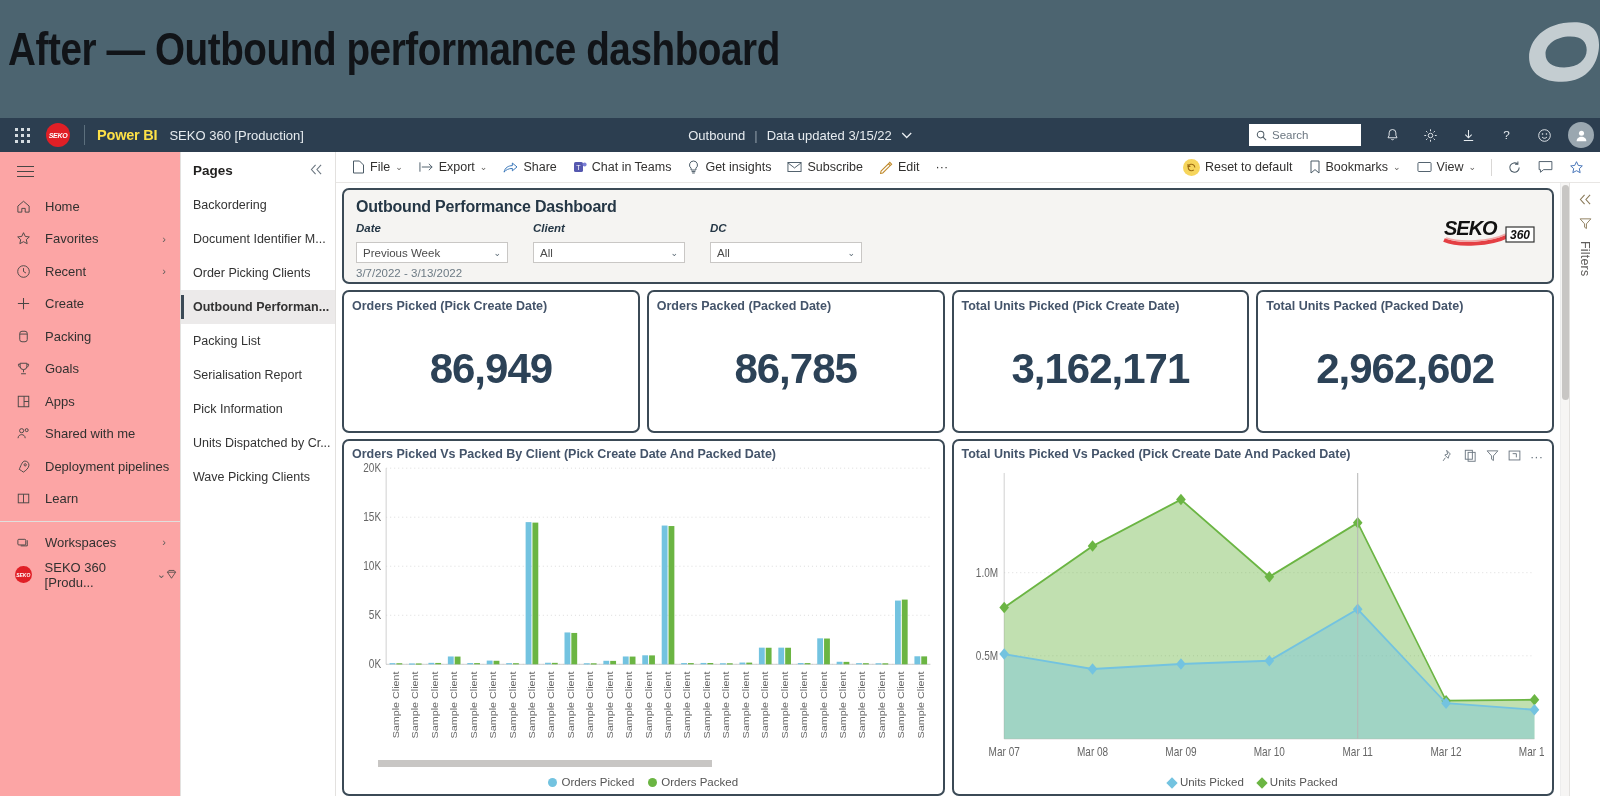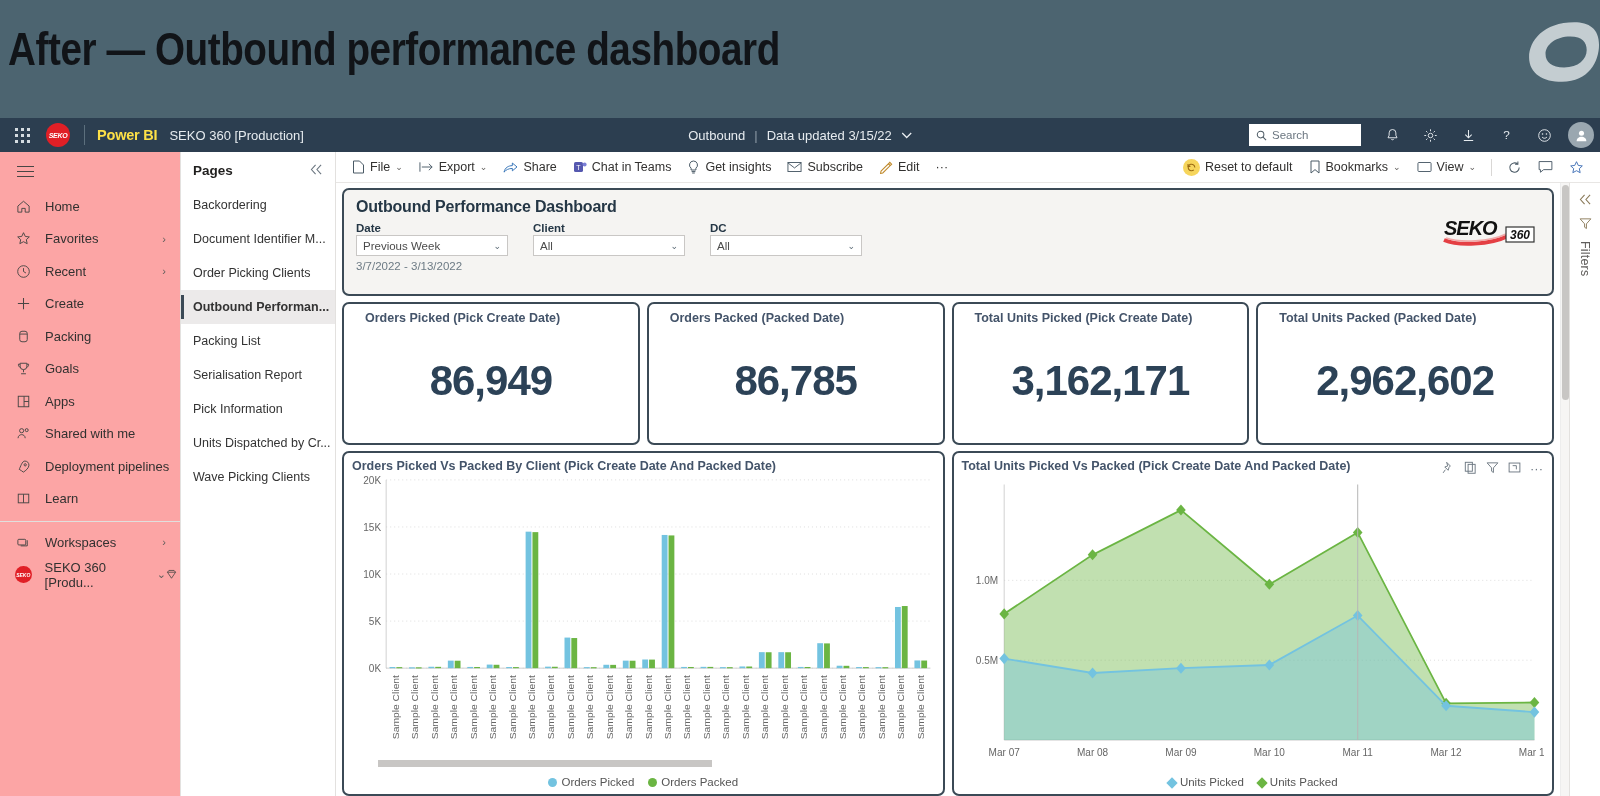--- a/index.html
+++ b/index.html
@@ -78,32 +78,32 @@
   .canvas { flex: 1; background: #fff; padding: 5px 6px 0 6px; display: flex; flex-direction: column; gap: 6px; min-width: 0; overflow: hidden; }
   .cscroll { width: 9px; background: #f6f5f4; border-left: 1px solid #ededed; position: relative; }
   .cscroll i { position: absolute; left: 1px; top: 2px; width: 7px; height: 215px; background: #c8c6c4; border-radius: 4px; display: block; }
 
   
   .filters-rail { width: 31px; flex: 0 0 31px; border-left: 1px solid #e3e1df; background: #fff; padding-top: 8px; display: flex; flex-direction: column; align-items: center; gap: 7px; }
   .filters-label { writing-mode: vertical-rl; font-size: 12.5px; color: #605e5c; letter-spacing: .2px; }
 
   
   .card { background: #fbfbfa; border: 2px solid #3b4a56; border-radius: 7px; }
-  .hdr-card { height: 108px; padding: 8px 12px 0 12px; position: relative; background: #f5f4f2; }
+  .hdr-card { height: 96px; padding: 8px 12px 0 12px; position: relative; background: #f5f4f2; }
   .hdr-title { font-size: 16px; font-weight: 700; color: #253746; letter-spacing: -.2px; }
   .filters-row { display: flex; gap: 25px; margin-top: 6px; }
   .fgroup { width: 152px; }
-  .flabel { font-size: 11.5px; font-weight: 700; color: #253746; margin-bottom: 1px; }
+  .flabel { font-size: 11.5px; font-weight: 700; color: #253746; margin-bottom: 8px; font-style: italic; }
   .fselect { height: 21px; background: #fff; border: 1px solid #c9c7c5; display: flex; align-items: center; justify-content: space-between; padding: 0 6px; font-size: 11.5px; color: #4b4b4b; }
   .fselect .cd { color: #5a6a75; font-size: 9px; }
   .frange { font-size: 11.5px; color: #6c7a84; margin-top: 4px; }
   .seko-brand { position: absolute; right: 14px; top: 24px; display: flex; align-items: flex-end; }
 
   .kpis { display: flex; gap: 7px; height: 143px; }
-  .kpi { flex: 1; background: #fff; border: 2px solid #3b4a56; border-radius: 7px; padding: 7px 21px; display: flex; flex-direction: column; min-width: 0; }
+  .kpi { flex: 1; background: #fff; border: 2px solid #3b4a56; border-radius: 7px; padding: 7px 8px; display: flex; flex-direction: column; min-width: 0; }
   .kpi-t { font-size: 12.5px; font-weight: 700; color: #44546a; white-space: nowrap; }
   .kpi-v { flex: 1; display: flex; align-items: center; justify-content: center; font-size: 42px; font-weight: 700; color: #2c4257; letter-spacing: -1px; }
 
   .charts { display: flex; gap: 7px; flex: 1; min-height: 0; }
   .chart { flex: 1; background: #fff; border: 2px solid #3b4a56; border-radius: 7px; padding: 6px 8px 0 8px; display: flex; flex-direction: column; min-width: 0; position: relative; }
   .chart-t { font-size: 12.5px; font-weight: 700; color: #44546a; white-space: nowrap; }
   .chart-icons { position: absolute; right: 9px; top: 7px; display: flex; gap: 9px; color: #6b7680; align-items: center; }
   .plot { flex: 1; position: relative; min-height: 0; }
   .legend { height: 24px; display: flex; align-items: center; justify-content: center; gap: 14px; font-size: 11.5px; color: #555; }
   .legend span.dot { width: 9px; height: 9px; border-radius: 50%; display: inline-block; margin-right: 4px; vertical-align: -1px; }

